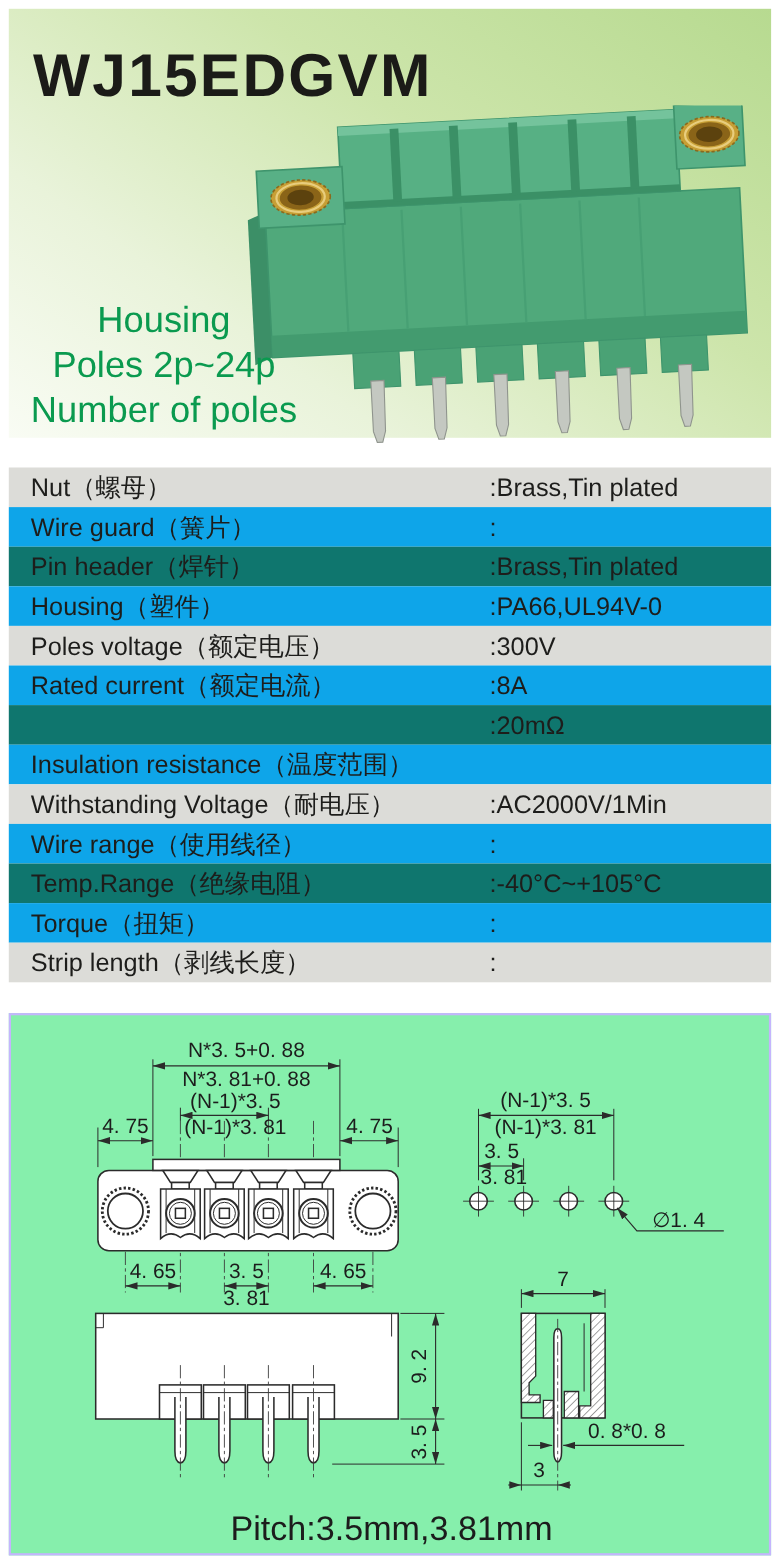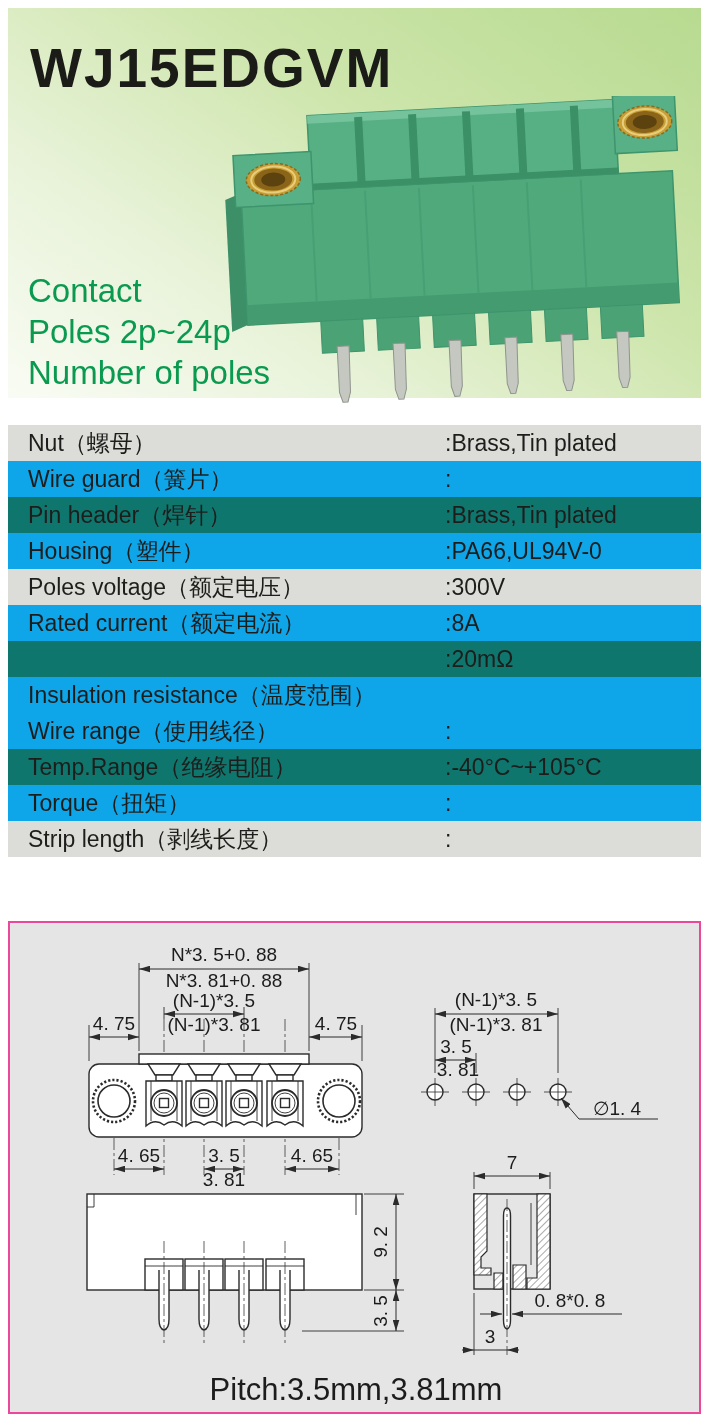--- a/index.html
+++ b/index.html
@@ -1,35 +1,35 @@
 <!DOCTYPE html>
 <html><head>
 <meta charset="utf-8">
 <style>
   html,body{margin:0;padding:0;background:#fff;}
   .page{position:relative;width:710px;height:1425px;background:#ffffff;overflow:hidden;
         font-family:"Liberation Sans",sans-serif;color:#1d1d1b;}
   
   .hero{position:absolute;left:8px;top:8px;width:693px;height:390px;
-        background:linear-gradient(215deg,#b7da90 0%,#cde5ab 38%,#e9f3da 72%,#f9fcf4 100%);}
+        background:linear-gradient(215deg,#b7da90 0%,#cde5ab 38%,#e9f3da 72%,#f9fcf4 100%);text-align:center;}
   .hero-title{position:absolute;left:22px;top:28px;font-size:55px;font-weight:bold;
               letter-spacing:2px;color:#1b1b18;}
   .features{position:absolute;left:20px;top:262px;font-size:33px;line-height:41px;color:#0a9a4f;}
   .photo{position:absolute;left:210px;top:88px;}
   
   .spec-table{position:absolute;left:8px;top:425px;width:693px;}
   .spec-row{position:relative;height:36px;line-height:36px;font-size:23px;}
   .bg-gray{background:#dcdcd8;text-decoration:underline;}
   .bg-green{background:#0f766e;}
   .bg-white{background:#0ea5e9;}
   .spec-label{position:absolute;left:20px;white-space:nowrap;}
   .spec-value{position:absolute;left:437px;white-space:nowrap;}
   
   .drawing{position:absolute;left:8px;top:921px;width:693px;height:493px;
-           border:2px solid #ec4899;box-sizing:border-box;background:#e5e5e5;}
+           border:2px solid #c4b5fd;box-sizing:border-box;background:#86efac;}
   .ol{fill:#fff;stroke:#2b2b2b;stroke-width:1.4;}
   .ln{fill:none;stroke:#2b2b2b;stroke-width:1.4;}
   .thin{fill:none;stroke:#2b2b2b;stroke-width:0.9;}
   .dim{fill:none;stroke:#2b2b2b;stroke-width:1;}
   .ext{fill:none;stroke:#2b2b2b;stroke-width:0.9;}
   .cl{fill:none;stroke:#3a3a3a;stroke-width:0.8;stroke-dasharray:12 3 3 3;}
   .hatchfill{fill:url(#hatch);stroke:#2b2b2b;stroke-width:1.2;}
   .dt{font-family:"Liberation Sans",sans-serif;font-size:19px;fill:#1c1c1c;text-anchor:middle;}
   .pitch{font-family:"Liberation Sans",sans-serif;font-size:31px;fill:#1c1c1c;text-anchor:middle;}
 </style>
@@ -92,21 +92,21 @@
           <polygon points="170,244 182,244 181,290 178,300 173,300 170,290" fill="#c4c8c1" stroke="#8f948d"></polygon>
           <polygon points="226,244 238,244 237,290 234,300 229,300 226,290" fill="#c4c8c1" stroke="#8f948d"></polygon>
           <polygon points="282,244 294,244 293,290 290,300 285,300 282,290" fill="#c4c8c1" stroke="#8f948d"></polygon>
           <polygon points="338,244 350,244 349,290 346,300 341,300 338,290" fill="#c4c8c1" stroke="#8f948d"></polygon>
           <polygon points="394,244 406,244 405,290 402,300 397,300 394,290" fill="#c4c8c1" stroke="#8f948d"></polygon>
         </g>
       </g>
     </svg>
 
     <div class="features">
-      <div>Contact</div>
+      <div>Housing</div>
       <div>Poles  2p~24p</div>
       <div>Number of poles</div>
     </div>
   </div>
 
   <div class="spec-table">
     <div class="spec-row bg-gray">
       <span class="spec-label">Nut（螺母）</span>
       <span class="spec-value">:Brass,Tin plated</span>
     </div>
@@ -128,20 +128,24 @@
     </div>
     <div class="spec-row bg-white">
       <span class="spec-label">Rated current（额定电流）</span>
       <span class="spec-value">:8A</span>
     </div>
     <div class="spec-row bg-green">
       <span class="spec-value">:20mΩ</span>
     </div>
     <div class="spec-row bg-white">
       <span class="spec-label">Insulation resistance（温度范围）</span>
+    </div>
+    <div class="spec-row bg-gray">
+      <span class="spec-label">Withstanding Voltage（耐电压）</span>
+      <span class="spec-value">:AC2000V/1Min</span>
     </div>
     <div class="spec-row bg-white">
       <span class="spec-label">Wire range（使用线径）</span>
       <span class="spec-value">:</span>
     </div>
     <div class="spec-row bg-green">
       <span class="spec-label">Temp.Range（绝缘电阻）</span>
       <span class="spec-value">:-40°C~+105°C</span>
     </div>
     <div class="spec-row bg-white">

